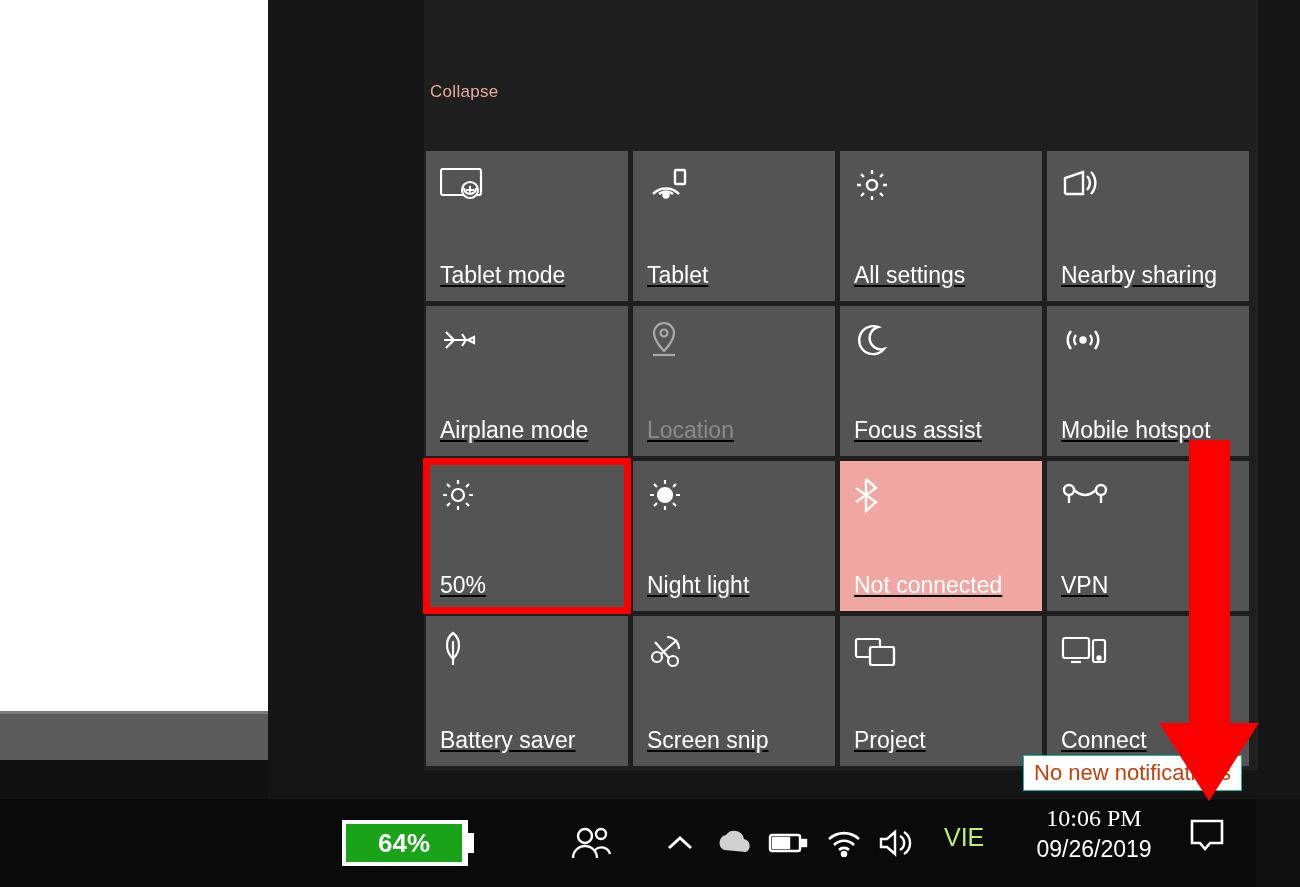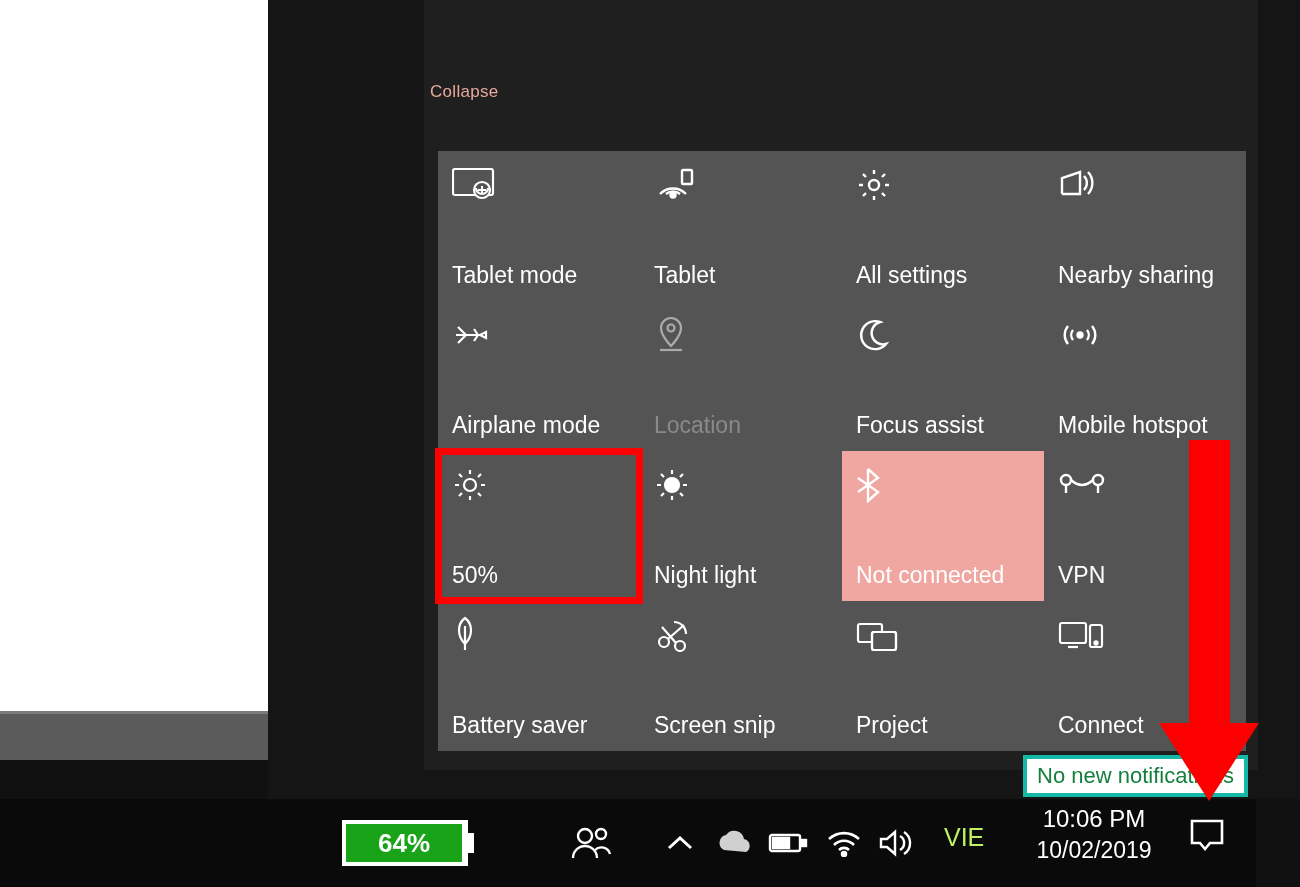--- a/index.html
+++ b/index.html
@@ -28,23 +28,23 @@
   }
 
   .collapse-link {
     position:absolute; left:6px; top:82px;
     color:#e7a99a; font-size:17px; letter-spacing:.3px;
     font-weight:400;
   }
 
   
   .tiles {
-    position:absolute; left:14px; top:151px; width:830px;
+    position:absolute; left:2px; top:151px; width:830px;
     display:grid; grid-template-columns:repeat(4, 202px);
-    grid-auto-rows:150px; 
+    grid-auto-rows:150px; gap:5px;text-decoration:underline;
   }
   .tile {
     background:#545454;
     padding:14px 14px 12px 14px;
     display:flex; flex-direction:column; justify-content:space-between;
     color:#fff; cursor:pointer; position:relative;
   }
   .tile .icon { height:40px; display:flex; align-items:center; }
   .tile .label { font-size:23px; font-weight:400; white-space:nowrap; color:#fff; }
   .tile.disabled .label { color:#8a8a8a; }
@@ -74,27 +74,27 @@
 
   .tray-icon { position:absolute; top:20px; display:flex; align-items:center; justify-content:center; height:48px; }
   .tray-icon svg { color:#fff; }
 
   .ime {
     position:absolute; left:944px; top:24px; font-size:25px; color:#bef264;
   }
   .clock {
     position:absolute; left:1019px; top:6px; text-align:center; width:150px;
   }
-  .clock .time { font-size:24px; font-weight:500; }
+  .clock .time { font-size:24px; font-weight:500;font-family:Liberation Serif, serif; }
   .clock .date { font-size:23px; margin-top:4px; }
 
   .tooltip {
     position:absolute; left:1023px; top:755px;
-    background:#fff; color:#15803d; font-size:22px;
-    padding:4px 10px; border:4px solid #14b8a6; z-index:20;
+    background:#fff; color:#c2410c; font-size:22px;
+    padding:4px 10px; border:1px solid #14b8a6; z-index:20;
   }
 
   
   .arrow {
     position:absolute; left:1172px; top:440px; width:75px; height:360px; z-index:40;
   }
   .arrow .shaft {
     position:absolute; left:17px; top:0; width:41px; height:290px;
     background:#fc0000;
   }
@@ -356,21 +356,21 @@
       <path d="M3 11 h6 l8 -7 v22 l-8 -7 h-6 z" fill="none"></path>
       <path d="M22 8 a8 8 0 0 1 0 14"></path>
       <path d="M26 4 a13 13 0 0 1 0 22"></path>
     </svg>
   </div>
 
   <div class="ime">VIE</div>
 
   <div class="clock">
     <div class="time">10:06 PM</div>
-    <div class="date">10/02/2019</div>
+    <div class="date">09/26/2019</div>
   </div>
 
   <div class="action-center-btn">
     <svg width="38" height="36" viewBox="0 0 38 36" fill="none" stroke="#fff" stroke-width="2.6">
       <path d="M4 4 h30 v22 h-12 l-5 6 -5 -6 h-8 z"></path>
     </svg>
   </div>
 
 </div>
 

